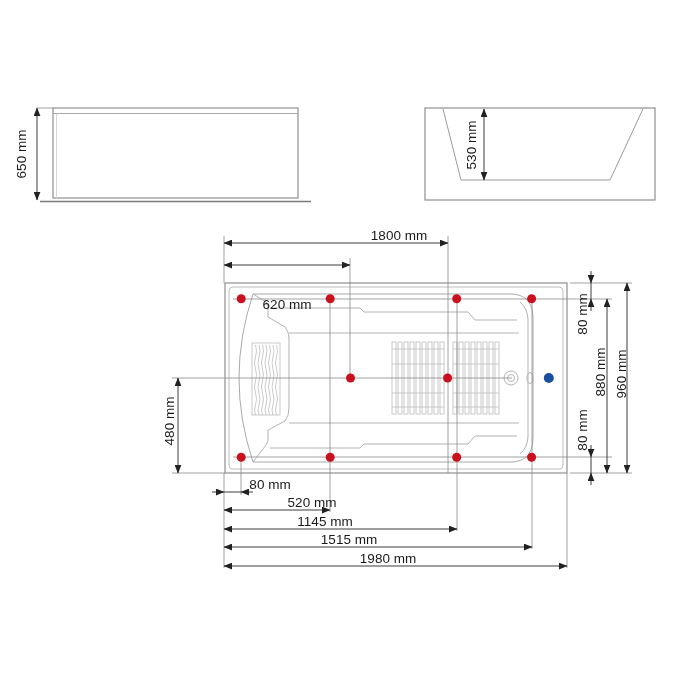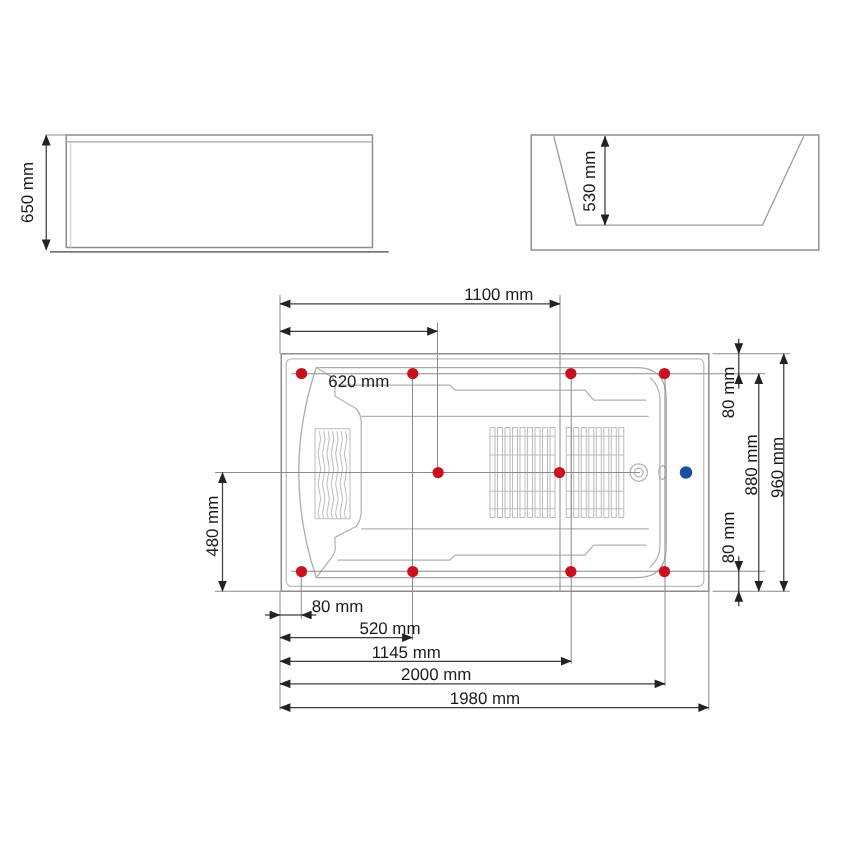--- a/index.html
+++ b/index.html
@@ -160,27 +160,27 @@
         <circle cx="330.2" cy="457.2" r="4.5" fill="#c9101c"></circle>
         <circle cx="456.7" cy="457.2" r="4.5" fill="#c9101c"></circle>
         <circle cx="531.6" cy="457.2" r="4.5" fill="#c9101c"></circle>
         <circle cx="548.8" cy="378.0" r="5" fill="#1a4f9e"></circle>
       </g>
   </svg>
 
   <div class="dim-label rot" style="left:22px;top:154px;">650 mm</div>
   <div class="dim-label rot" style="left:472px;top:145px;">530 mm</div>
 
-  <div class="dim-label" style="left:399px;top:236px;">1100 mm</div>
+  <div class="dim-label" style="left:399px;top:236px;">1800 mm</div>
   <div class="dim-label" style="left:287px;top:257px;margin-top:48px;">620 mm</div>
 
   <div class="dim-label" style="left:270px;top:485px;">80 mm</div>
   <div class="dim-label" style="left:312px;top:503px;">520 mm</div>
   <div class="dim-label" style="left:325px;top:522px;">1145 mm</div>
-  <div class="dim-label" style="left:349px;top:540px;">2000 mm</div>
+  <div class="dim-label" style="left:349px;top:540px;">1515 mm</div>
   <div class="dim-label" style="left:388px;top:559px;">1980 mm</div>
 
   <div class="dim-label rot" style="left:583px;top:314px;">80 mm</div>
   <div class="dim-label rot" style="left:601px;top:372px;">880 mm</div>
   <div class="dim-label rot" style="left:622px;top:374px;">960 mm</div>
   <div class="dim-label rot" style="left:583px;top:430px;">80 mm</div>
 
   <div class="dim-label rot" style="left:170px;top:421px;">480 mm</div>
 </div>
 

